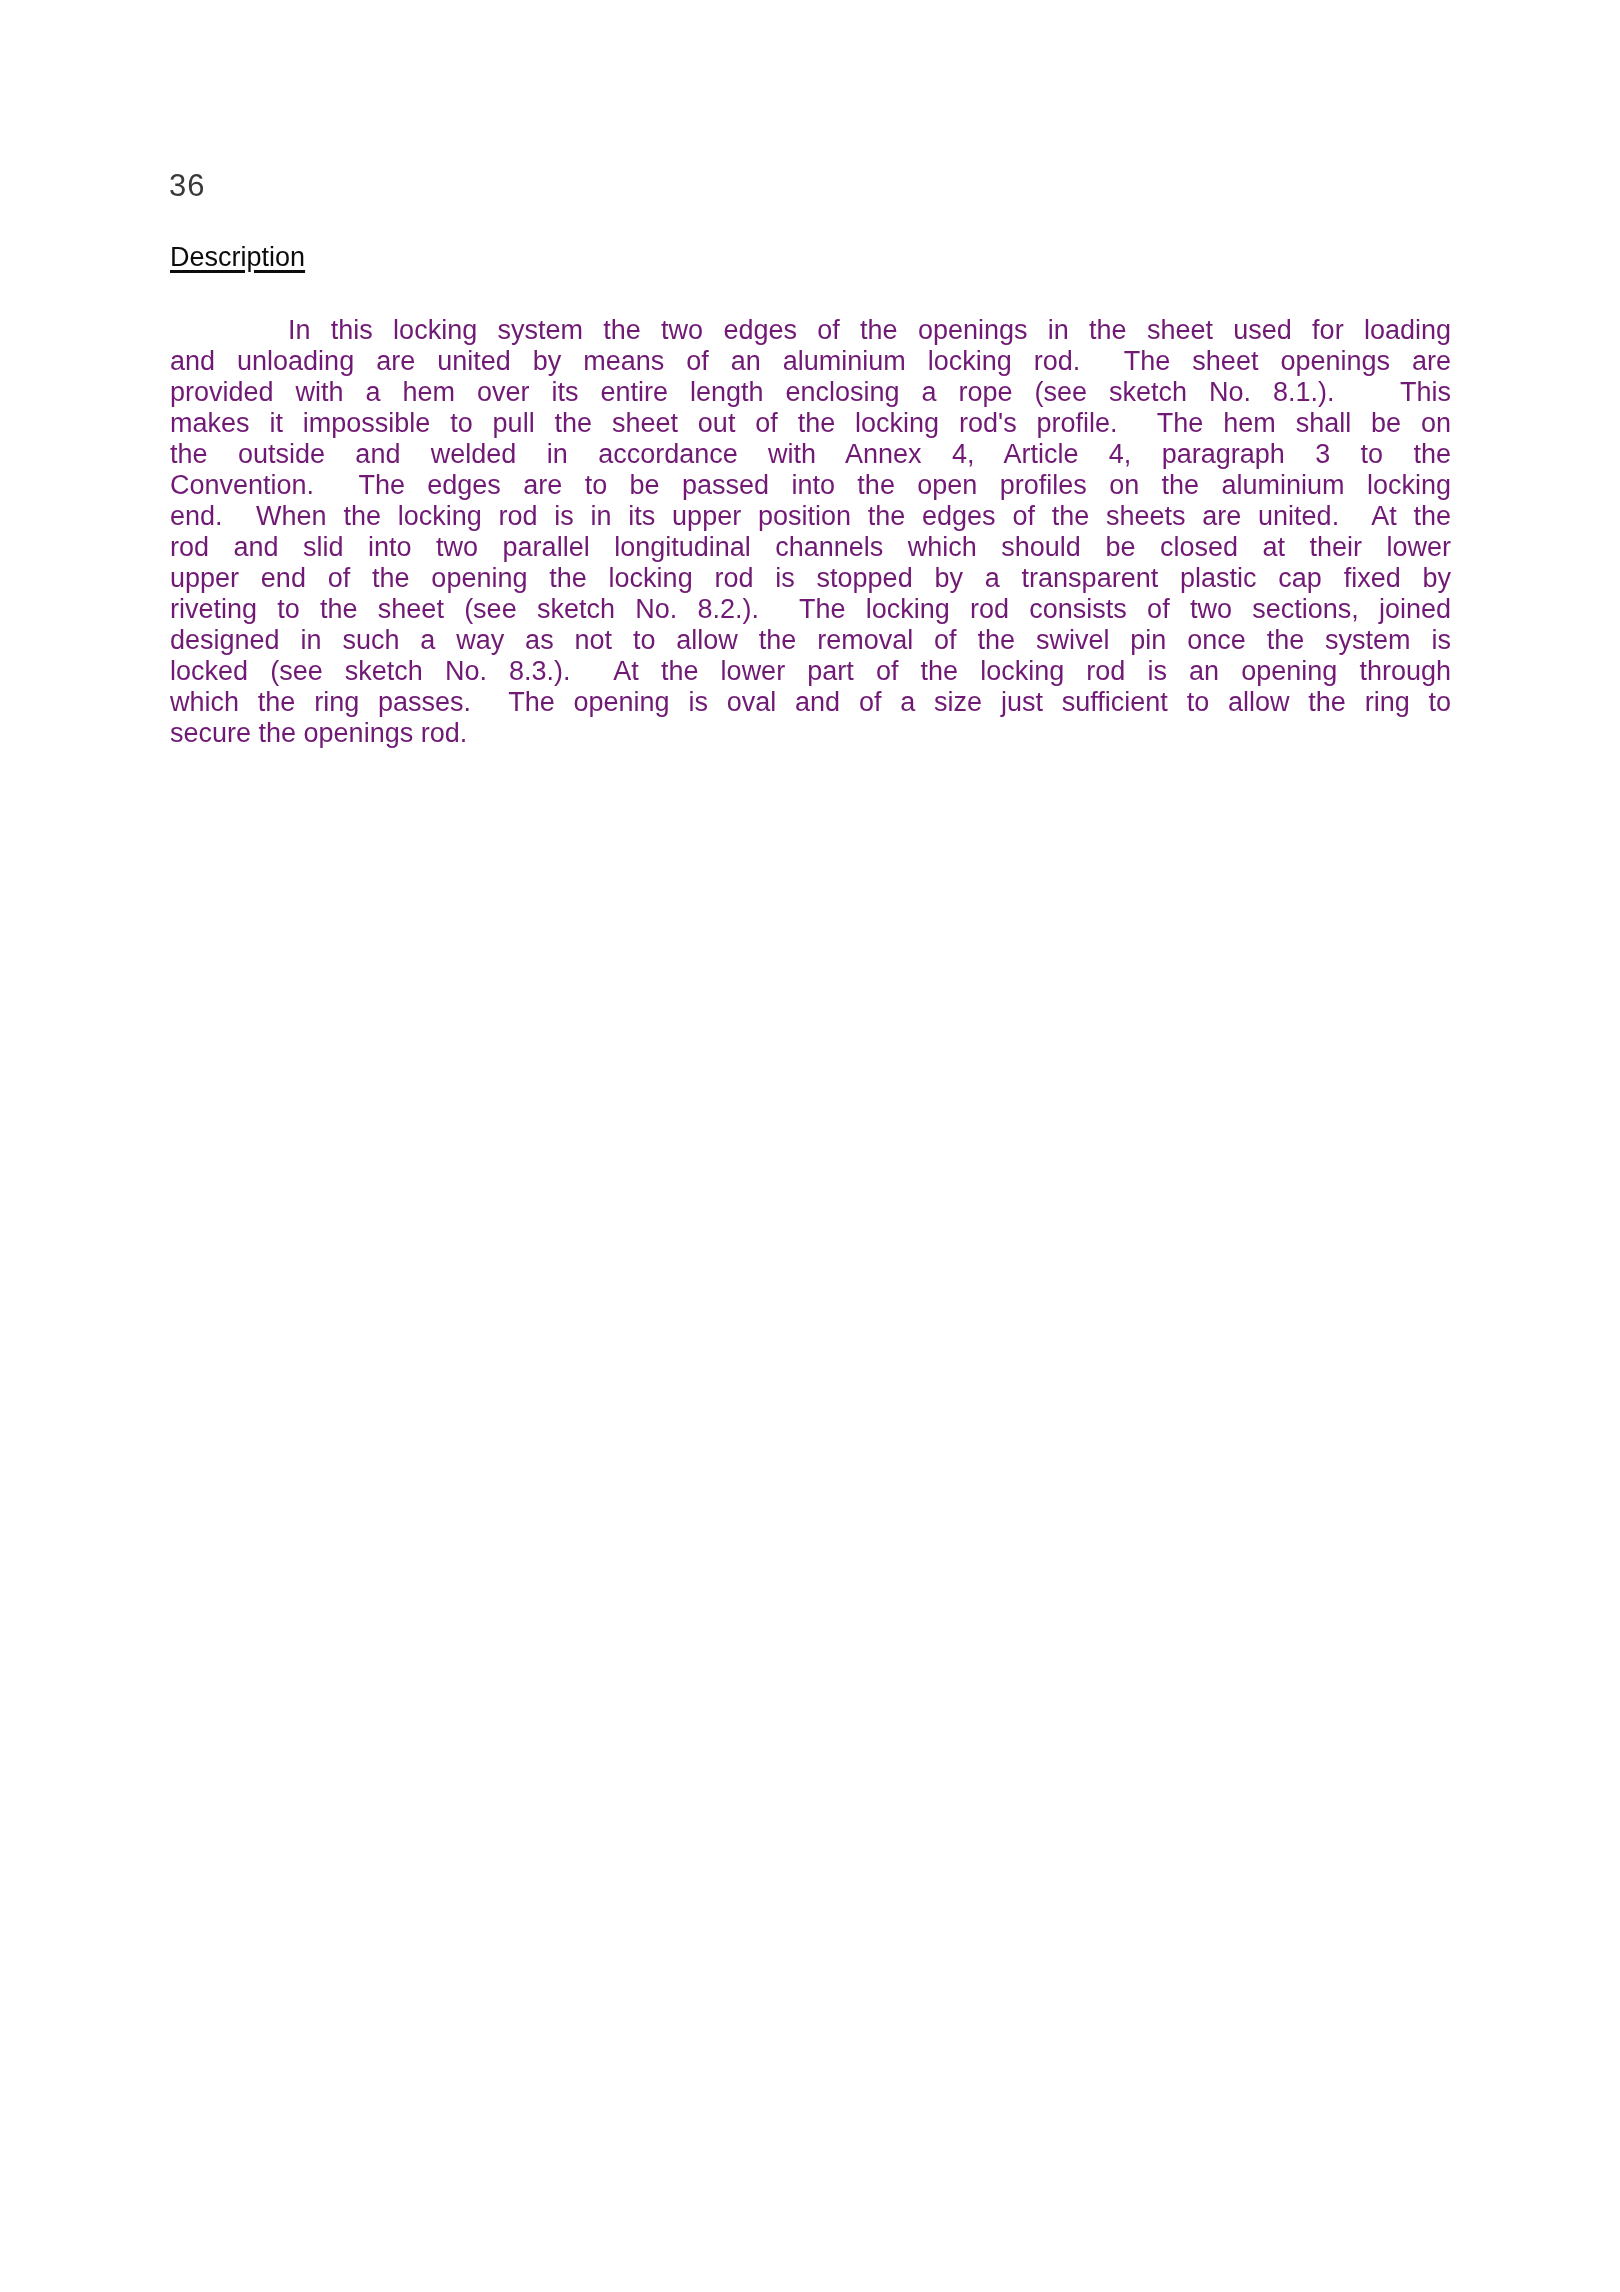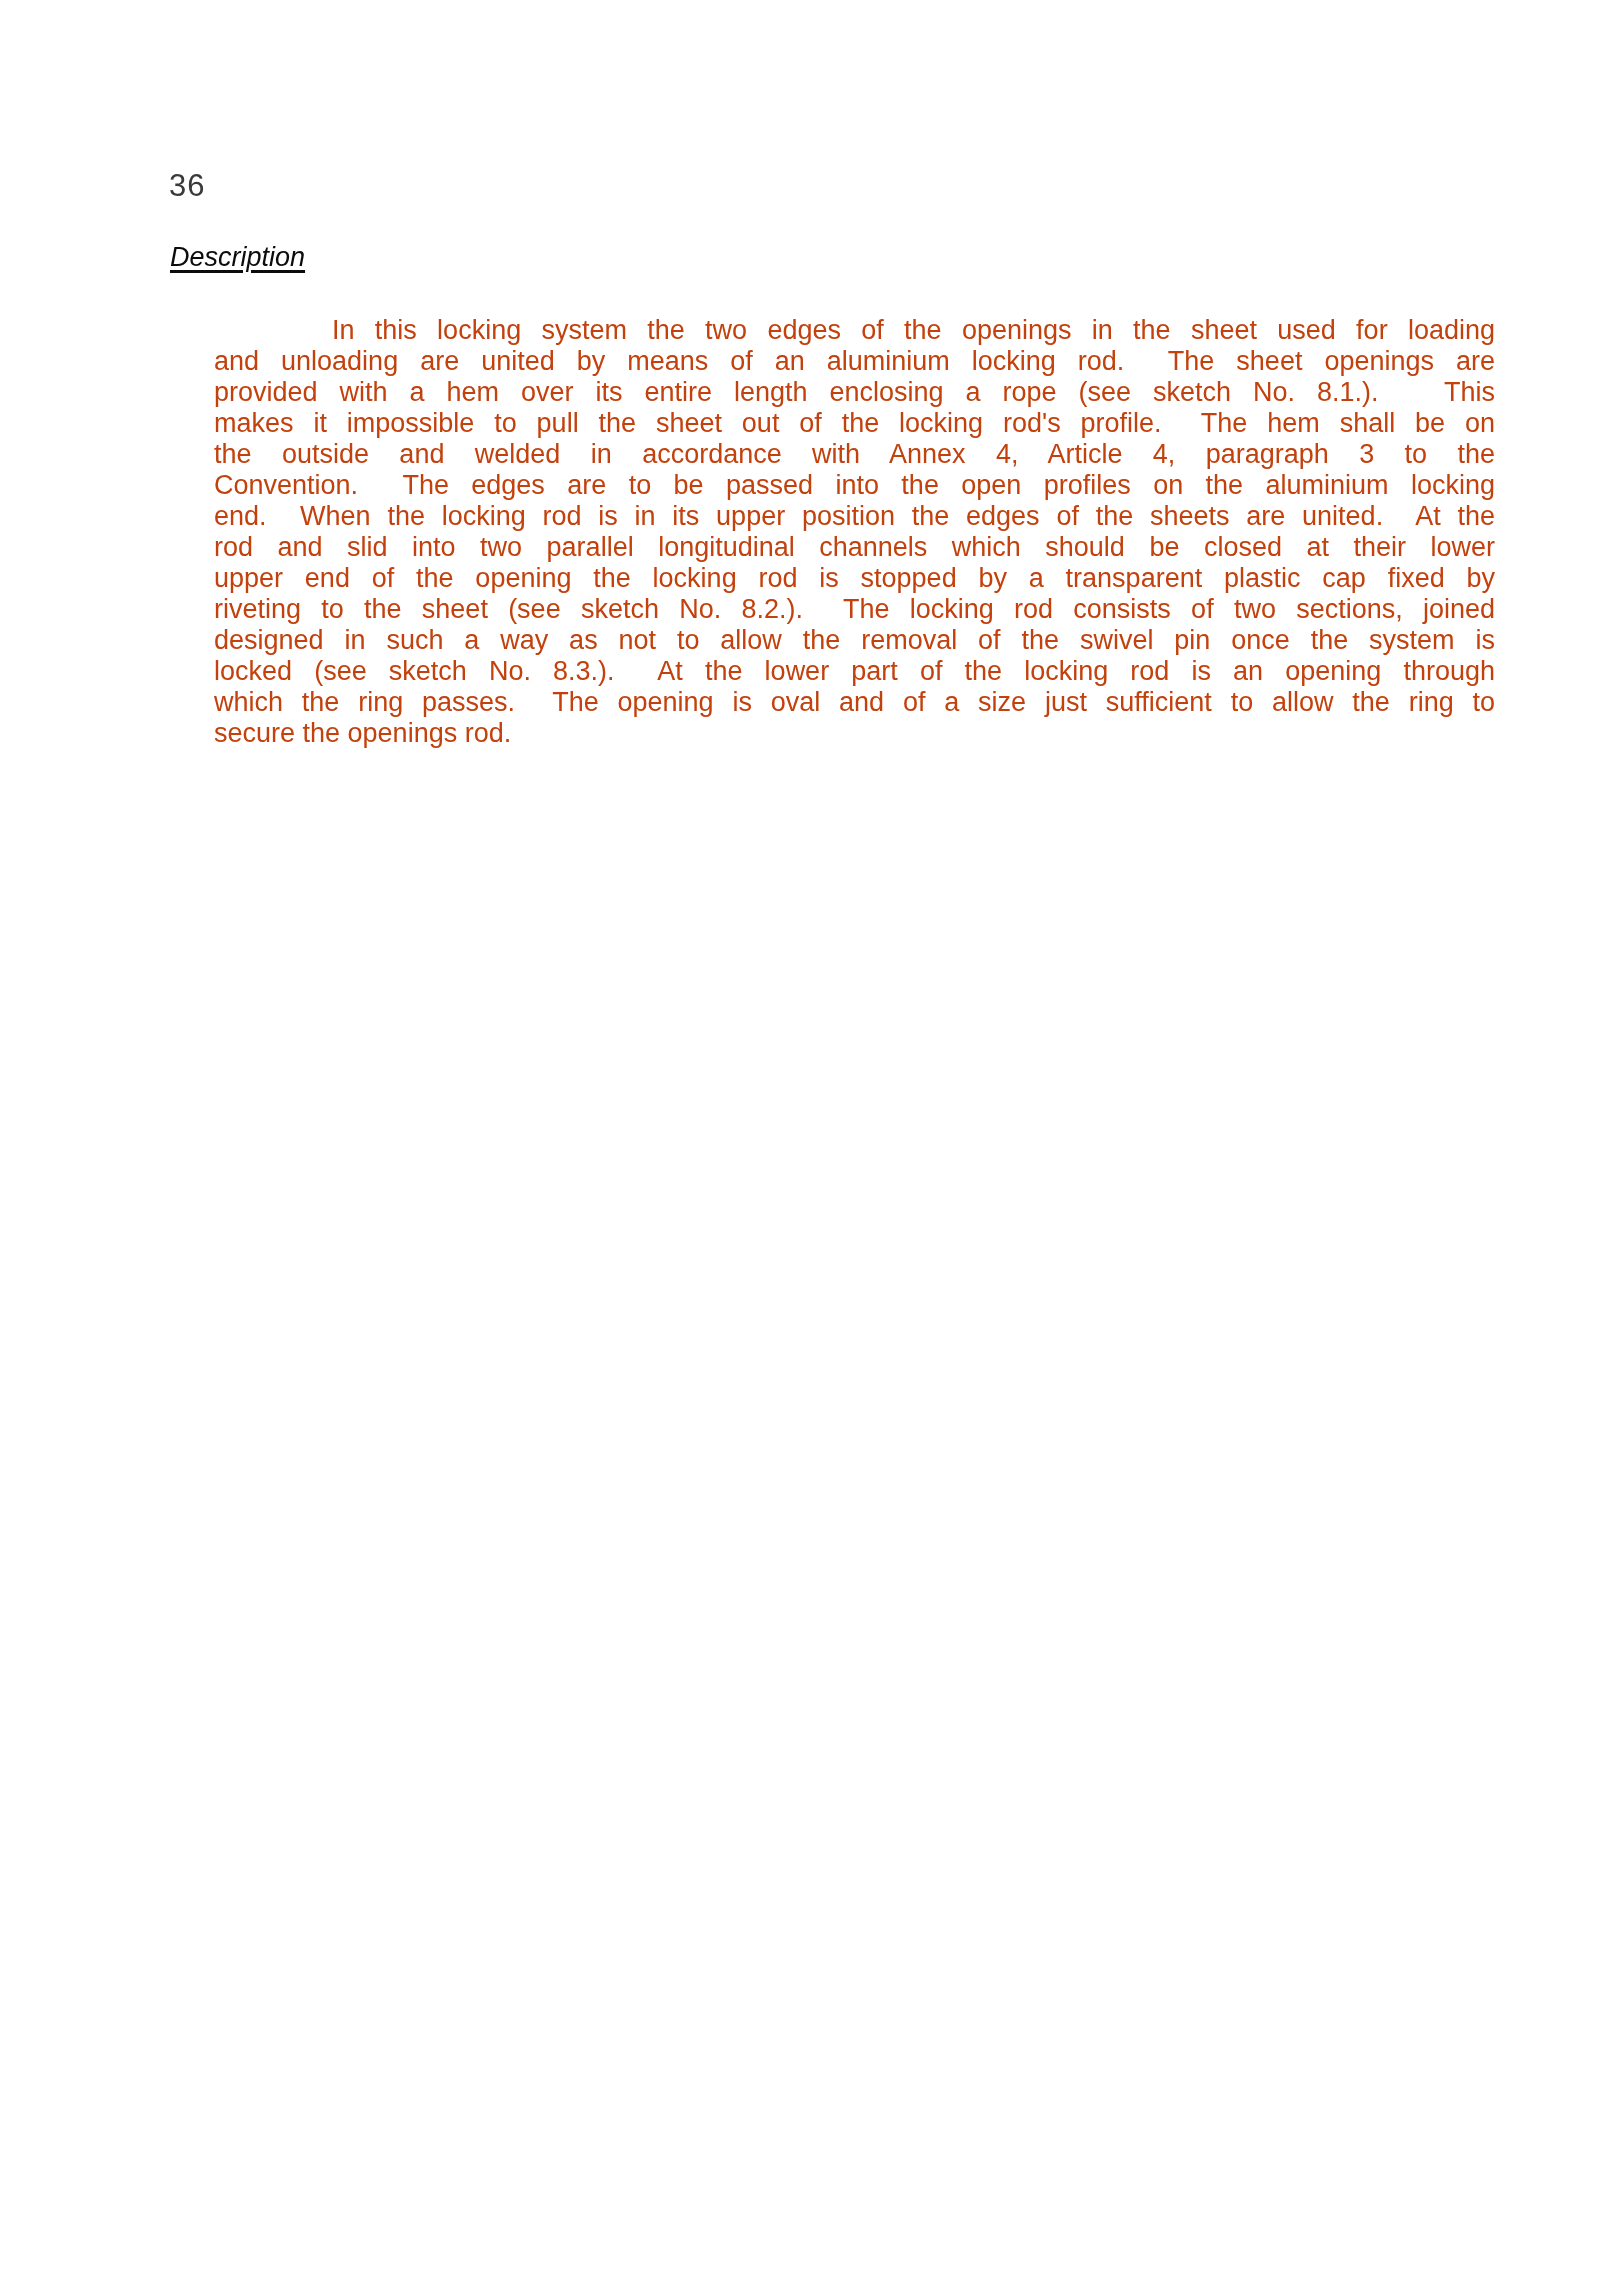--- a/index.html
+++ b/index.html
@@ -29,31 +29,29 @@
   .heading {
     position: absolute;
     left: 170px;
     top: 242px;
     font-size: 27px;
     line-height: 31px;
     color: #0c0c0c;
     text-decoration: underline;
     text-decoration-thickness: 2.5px;
     text-underline-offset: 3.9px;
-    font-style: italic;
   }
   .paragraph {
     position: absolute;
     left: 170px;
     top: 315px;
     width: 1281px;
     font-size: 27px;
     line-height: 31px;
-    color: #c2410c;
-    margin-left: 44px;
+    color: #701a75;
   }
   .paragraph .line {
     white-space: pre-wrap;
     text-align: justify;
     text-align-last: justify;
   }
   .paragraph .line.first {
     text-indent: 118px;
   }
   .paragraph .line.last {

